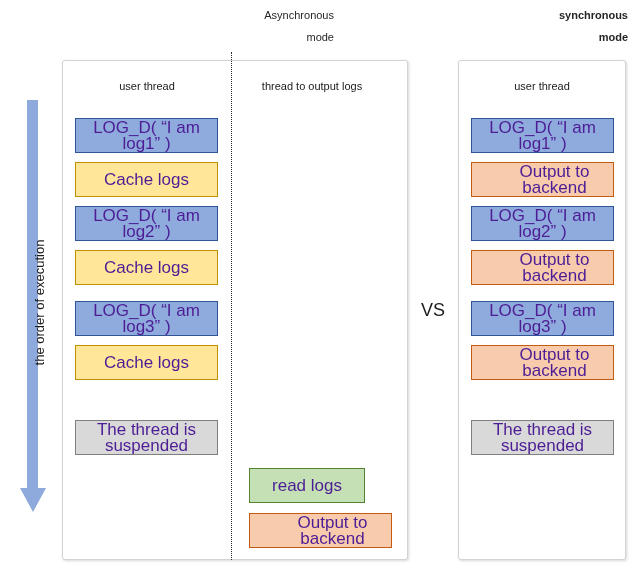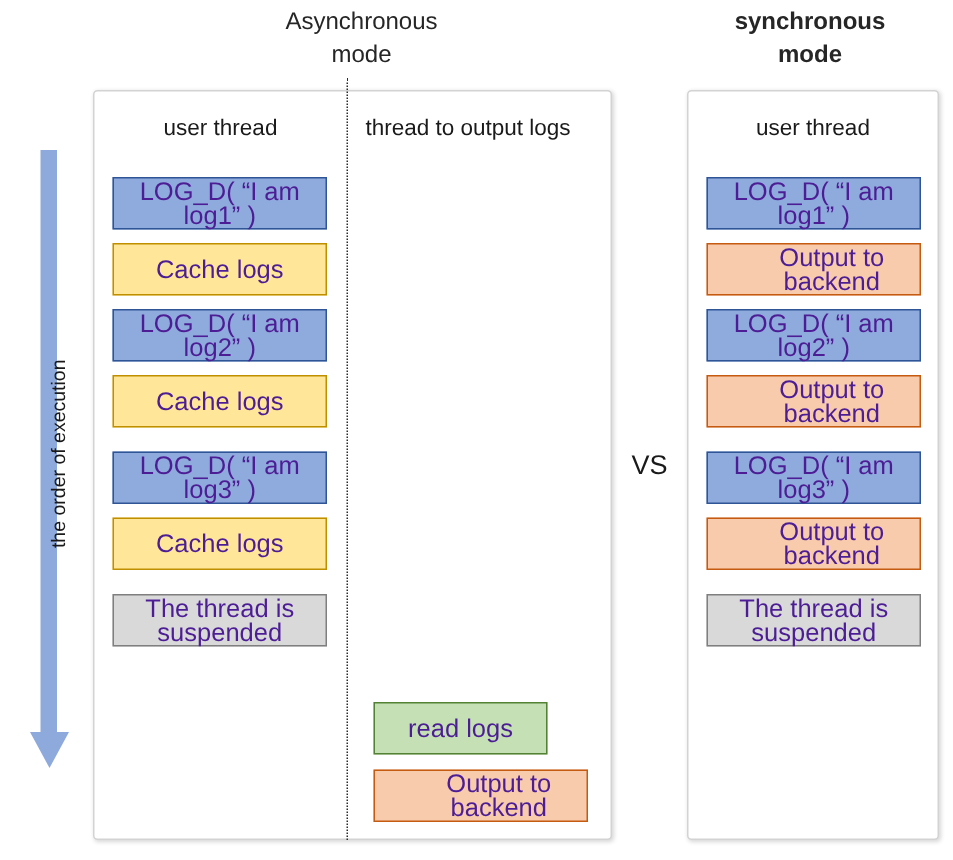--- a/index.html
+++ b/index.html
@@ -12,22 +12,22 @@
     height: 573px;
     position: relative;
     font-family: "Liberation Sans", sans-serif;
     color: #1a1a1a;
     overflow: hidden;
   }
 
   
   .diagram-title {
     position: absolute;
-    text-align: center;
-    font-size: 16px;
+    text-align: right;
+    font-size: 11px;
     line-height: 22px;
     color: #262626;
     white-space: pre-line;
   }
   #title-async { left: 148px; top: 4px; width: 186px; }
   #title-sync  { left: 452px; top: 4px; width: 176px; font-weight: bold; }
 
   
   .panel {
     position: absolute;
@@ -47,21 +47,21 @@
     top: 52px;
     width: 0px;
     height: 508px;
     border-left: 1px dotted #2b2b2b;
   }
 
   
   .col-header {
     position: absolute;
     text-align: center;
-    font-size: 15px;
+    font-size: 11px;
     line-height: 18px;
     color: #1a1a1a;
     white-space: nowrap;
   }
   #hdr-async-user   { left: 63px;  top: 77px; width: 168px; }
   #hdr-async-output { left: 224px; top: 77px; width: 176px; }
   #hdr-sync-user    { left: 459px; top: 77px; width: 166px; }
 
   
   .step {
@@ -72,21 +72,21 @@
     align-items: center;
     justify-content: center;
     text-align: center;
     font-size: 17px;
     line-height: 16px;
     color: #4c1d95;
     white-space: pre-line;
   }
   .step.blue   { background: #8FAADC; border-color: #2F5597; }
   .step.yellow { background: #FFE699; border-color: #BF8F00; }
-  .step.grey   { background: #D9D9D9; border-color: #7F7F7F; }
+  .step.grey   { background: #D9D9D9; border-color: #7F7F7F; margin-top: 24px; }
   .step.orange { background: #F8CBAD; border-color: #C55A11; padding-left: 24px; }
   .step.green  { background: #C5E0B4; border-color: #548235; }
 
   
   #vs-label {
     position: absolute;
     left: 409px;
     top: 300px;
     width: 48px;
     text-align: center;

